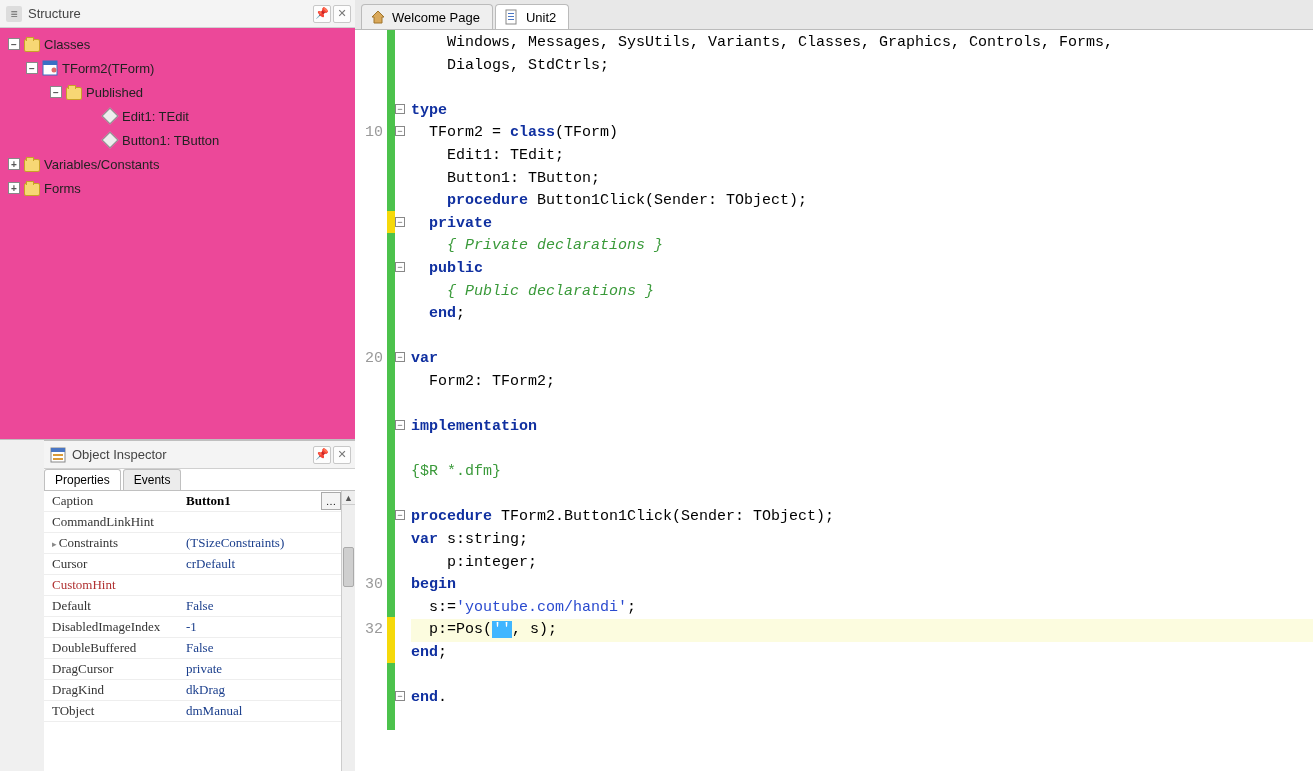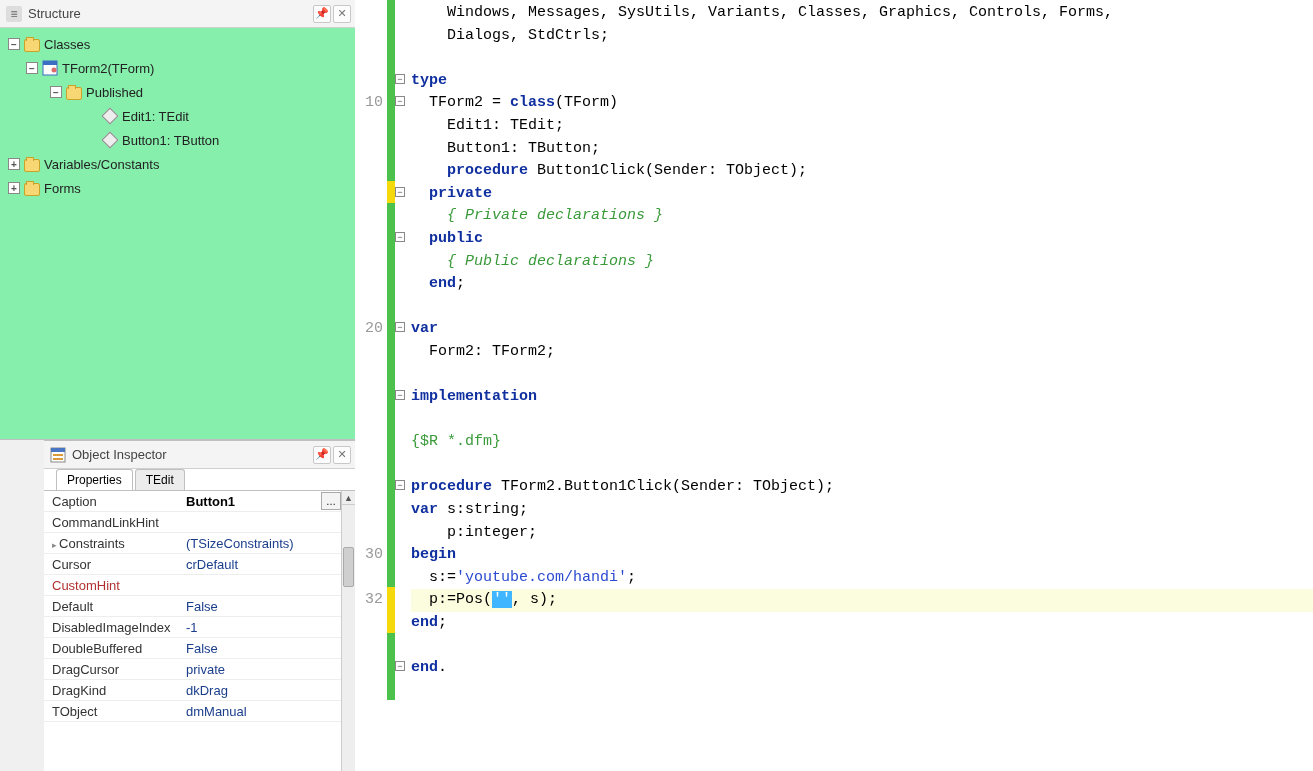--- a/index.html
+++ b/index.html
@@ -23,21 +23,21 @@
     color: #444;
   }
   .panel-title .icon16 { margin-right: 6px; }
   .panel-title .spacer { flex: 1; }
   .panel-title .winbtn {
     width: 18px; height: 18px; margin-left: 2px;
     display: inline-flex; align-items: center; justify-content: center;
     border: 1px solid #c8c8c8; border-radius: 2px;
     background: #fdfdfd; font-size: 11px; color: #777; cursor: pointer;
   }
-  .structure { height: 440px; background: #86efac; border-bottom: 1px solid #bfbfbf; display:flex; flex-direction:column;}
+  .structure { height: 440px; background: #ec4899; border-bottom: 1px solid #bfbfbf; display:flex; flex-direction:column;}
   .tree { padding: 4px 4px 4px 2px; overflow: auto; flex:1;}
   .node { display: flex; align-items: center; height: 24px; white-space: nowrap; }
   .node .expander {
     width: 12px; height: 12px; border: 1px solid #888;
     display: inline-flex; align-items: center; justify-content: center;
     font-size: 10px; font-weight: bold; color: #555; margin-right: 4px;
     cursor: pointer; background:#fff;
   }
   .node .empty-exp { width: 16px; display:inline-block;}
   .node .icon16 { margin-right: 4px; }
@@ -71,26 +71,26 @@
   .selector {
     display:flex; align-items:center; padding:2px 2px 2px 4px; border-bottom:1px solid #d0d0d0;
   }
   .selector .txt { flex:1; }
   .selector .txt b { font-weight:bold; }
   .selector .txt span.cls { color:#888; margin-left:6px;}
   .selector .drop {
     width:22px;height:22px;border:1px solid #999;background:#f4f4f4;
     display:flex;align-items:center;justify-content:center;cursor:pointer;
   }
-  .tabs { display:flex; border-bottom:1px solid #c0c0c0; padding-left:12px;}
+  .tabs { display:flex; border-bottom:1px solid #c0c0c0; padding-left:0;}
   .tab { padding:3px 10px; border:1px solid #c0c0c0; border-bottom:none; background:#ececec;
          border-radius:3px 3px 0 0; margin-right:2px; cursor:pointer; font-size:12px;}
   .tab.active { background:#fff; font-weight:normal;}
   .propgrid { flex:1; overflow:auto; position:relative;}
-  .proprow { display:flex; height:21px; align-items:center; border-bottom:1px solid #eee;}
+  .proprow { display:flex; height:21px; align-items:center; border-bottom:1px solid #eee;font-family:Liberation Serif, serif;}
   .propname { width:138px; padding-left:8px; color:#333;}
   .propname.expandable::before{content:"▸ ";color:#888;font-size:9px;}
   .propname.red { color:#b03030;}
   .propval { flex:1; color:#1a3e8c; padding-left:4px;}
   .proprow.sel { background:#fff; }
   .proprow.sel .propname{font-weight:normal;}
   .proprow.sel .propval{color:#000;font-weight:bold;}
   .ellipsis-btn { width:20px;height:18px;border:1px solid #aaa;background:#f4f4f4;
     display:flex;align-items:center;justify-content:center;font-size:10px;margin-right:14px;cursor:pointer;}
   .grid-scroll { position:absolute;right:0;top:0;bottom:0;width:14px;background:#eee;border-left:1px solid #ccc;}
@@ -196,21 +196,21 @@
               <rect x="3" y="11" width="10" height="2" fill="#d99a3a"></rect>
             </svg>
         </span>
         <span>Object Inspector</span>
         <span class="spacer"></span>
         <span class="winbtn">📌</span>
         <span class="winbtn">✕</span>
       </div>
       <div class="tabs">
         <div class="tab active">Properties</div>
-        <div class="tab">TEdit</div>
+        <div class="tab">Events</div>
       </div>
       <div class="propgrid">
         <div id="prop-rows">
             <div class="proprow sel">
               <div class="propname">Caption</div>
               <div class="propval">Button1</div>
               <div class="ellipsis-btn">…</div>
             </div>
             <div class="proprow">
               <div class="propname">CommandLinkHint</div>
@@ -255,20 +255,41 @@
           </div>
         <div class="grid-scroll">
           <div class="arrow">▲</div>
           <div class="thumb"></div>
         </div>
       </div>
     </div>
   </div>
 
   <div class="right-col">
+    <div class="tabbar">
+      <div class="filetab">
+        <span class="icon16 ico-home">
+          <svg viewBox="0 0 16 16">
+              <path d="M8 2 L14 8 H12 V14 H4 V8 H2 Z" fill="#d9a85a" stroke="#a0752a"></path>
+            </svg>
+        </span>
+        <span>Welcome Page</span>
+      </div>
+      <div class="filetab active">
+        <span class="icon16 ico-unit">
+          <svg viewBox="0 0 16 16">
+              <rect x="2" y="1" width="10" height="14" fill="#fff" stroke="#888"></rect>
+              <rect x="4" y="4" width="6" height="1" fill="#4a76c4"></rect>
+              <rect x="4" y="7" width="6" height="1" fill="#4a76c4"></rect>
+              <rect x="4" y="10" width="6" height="1" fill="#4a76c4"></rect>
+            </svg>
+        </span>
+        <span>Unit2</span>
+      </div>
+    </div>
     <div class="editor">
       <div class="gutter-ln" id="g-ln">
           <div style="height:22.6px"></div>
           <div style="height:22.6px"></div>
           <div style="height:22.6px"></div>
           <div style="height:22.6px"></div>
           <div style="height:22.6px">10</div>
           <div style="height:22.6px"></div>
           <div style="height:22.6px"></div>
           <div style="height:22.6px"></div>

